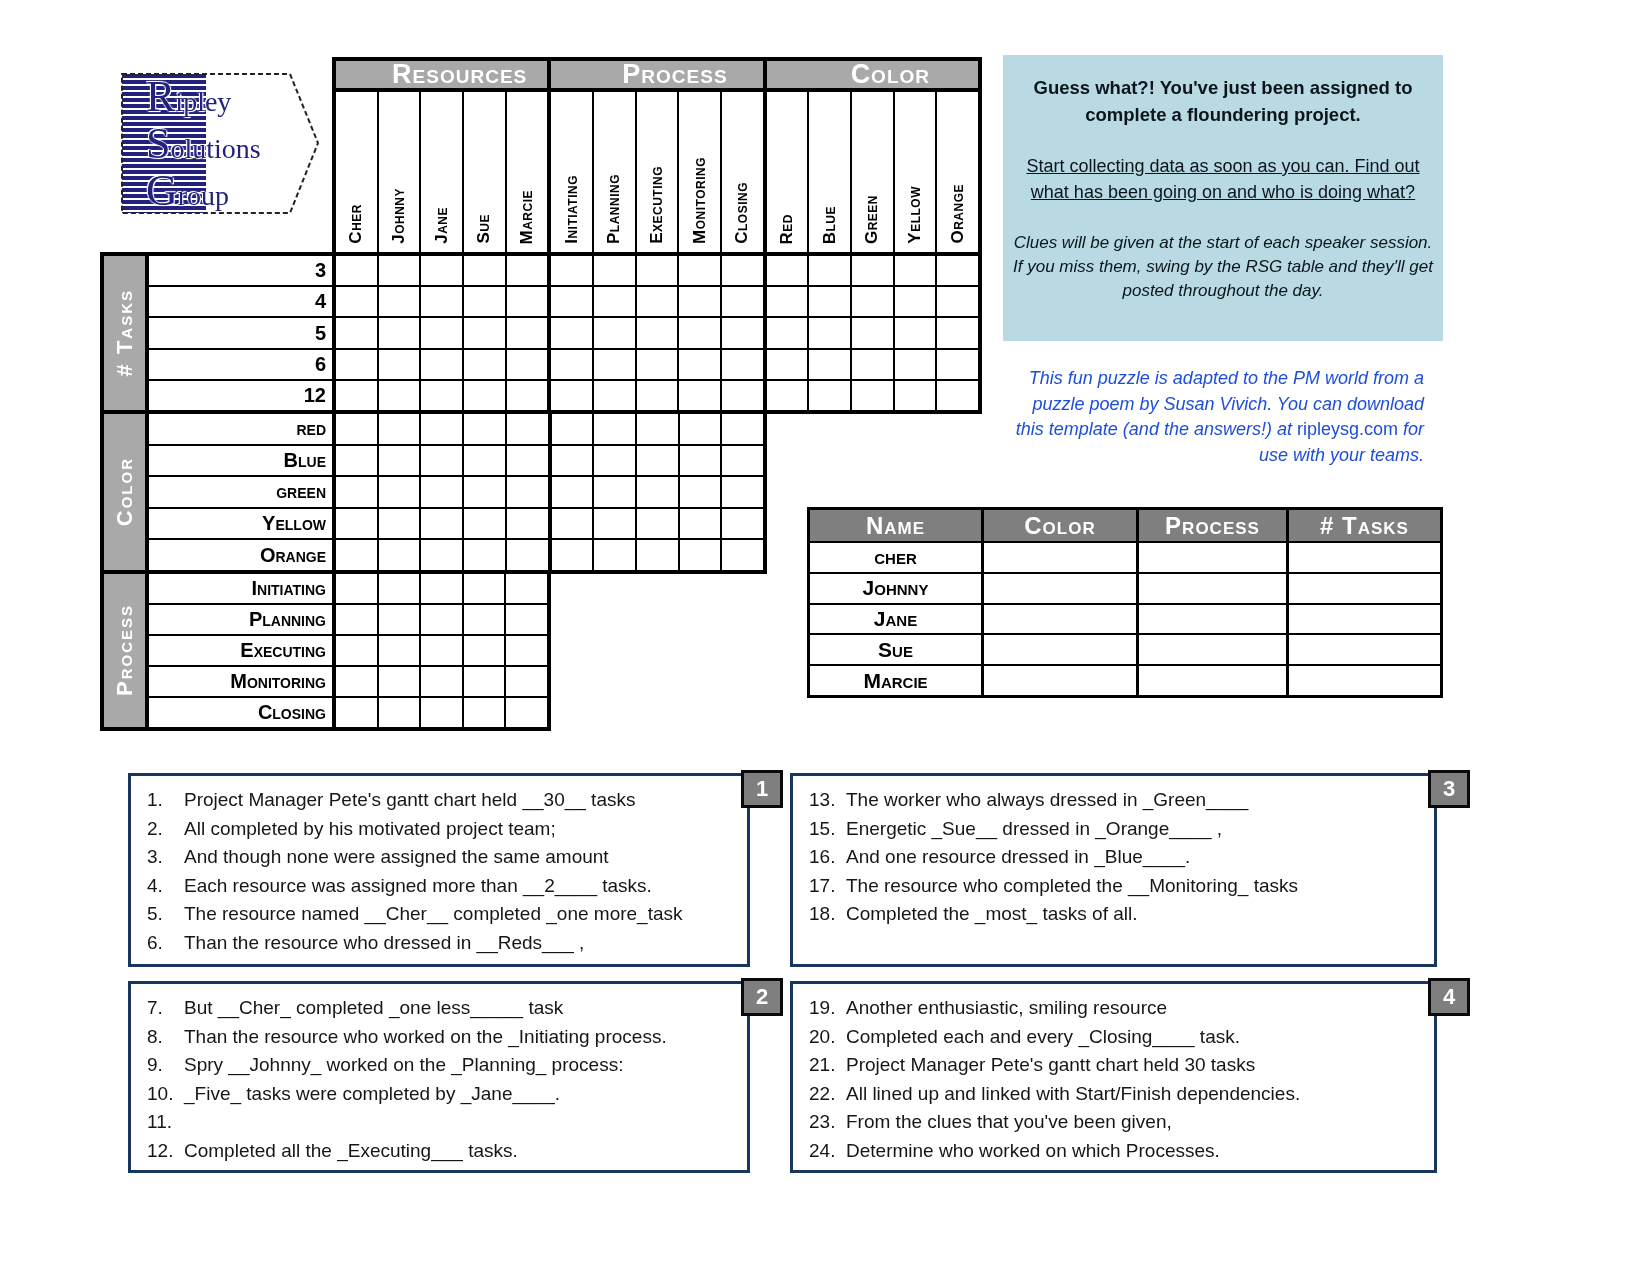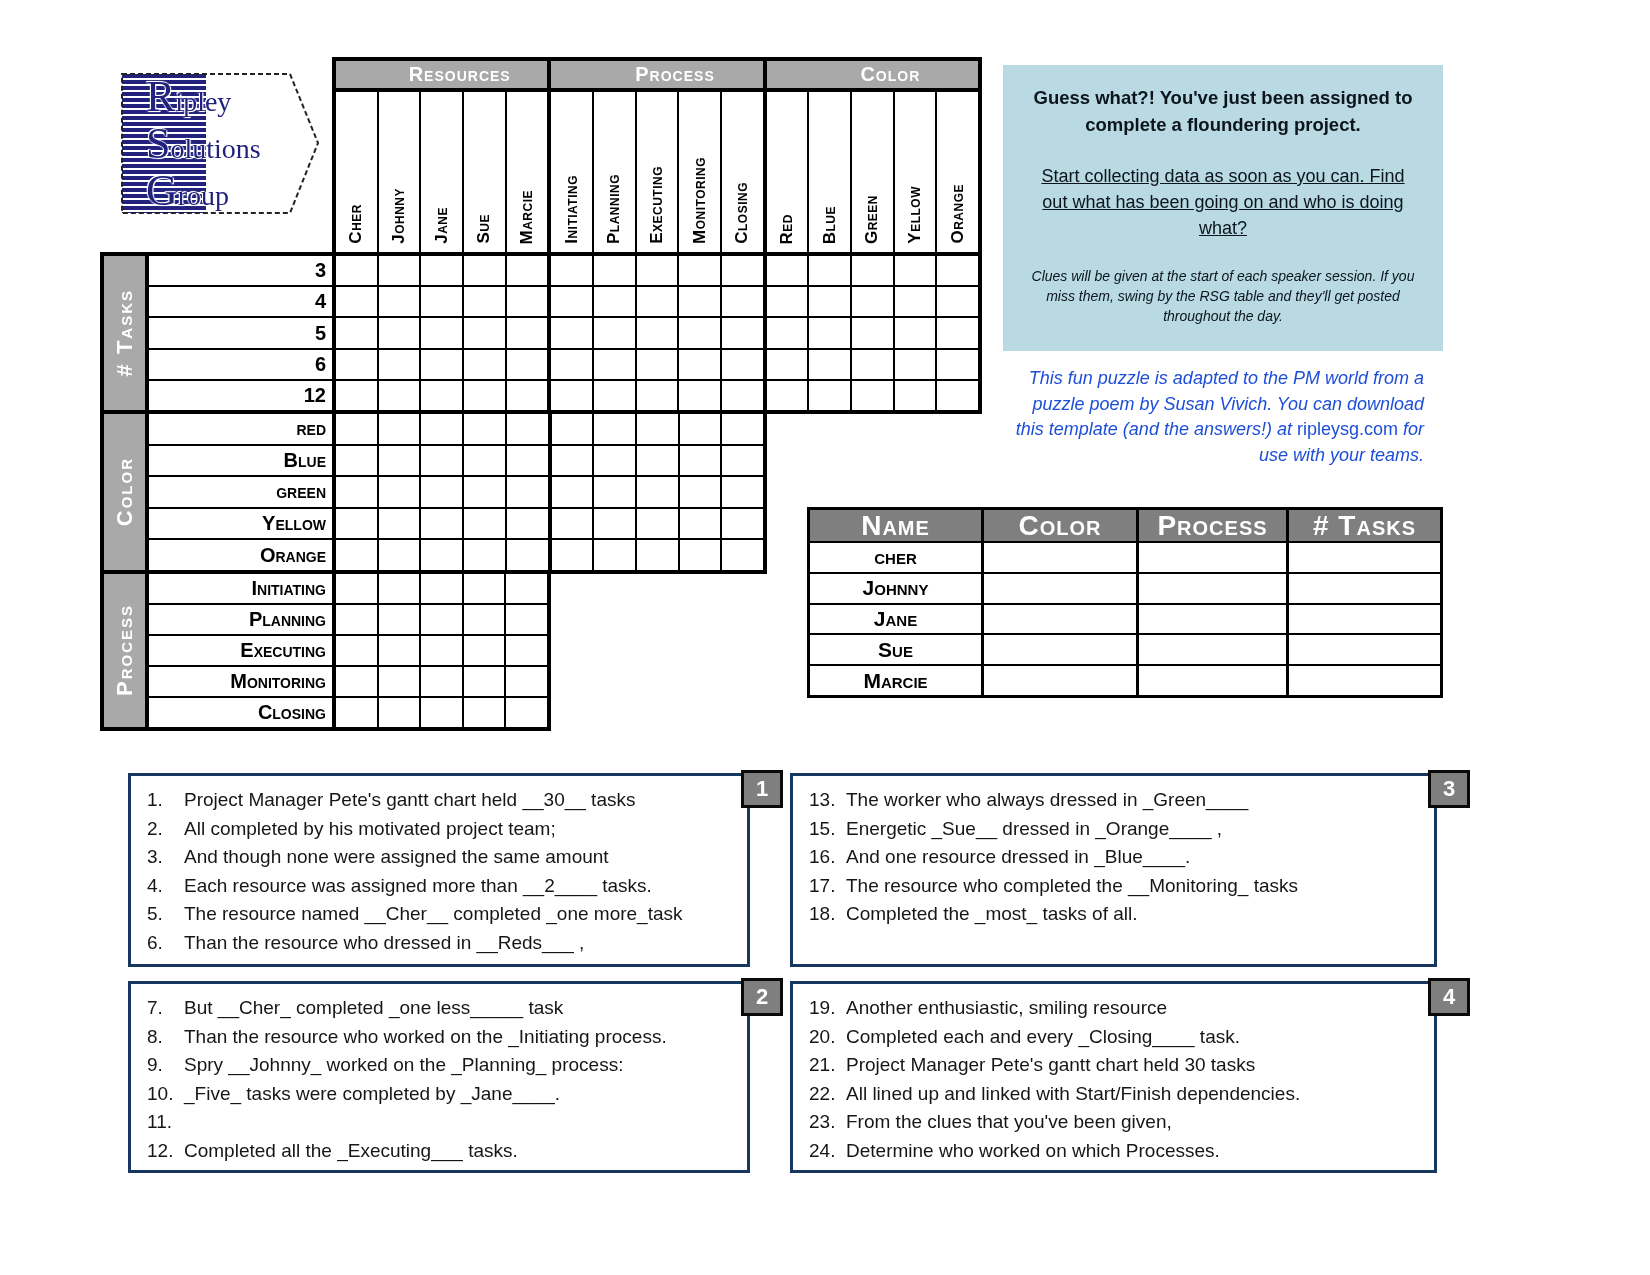--- a/index.html
+++ b/index.html
@@ -16,21 +16,21 @@
   .logo svg { position:absolute; left:0; top:0; }
   .logo-text { position:absolute; left:26px; top:4px; font-family:"Liberation Serif", serif; color:var(--logo-navy); }
   .logo-line { font-size:28px; line-height:42px; white-space:nowrap;
     text-shadow: 0 0 2px #fff, 0 0 2px #fff, 1px 1px 0 #fff, -1px -1px 0 #fff; font-family: Liberation Serif, serif; }
   .logo-initial { font-size:44px; }
 
   
   .ghead-bar { position:absolute; left:332px; top:57px; width:650px; height:35px;
     border:4px solid #000; background:var(--grid-gray); display:flex; }
   .ghead { flex:1; display:flex; align-items:center; justify-content:center;
-    color:#fff; font-weight:bold; font-size:20px; font-variant:small-caps; letter-spacing:1px;padding-left:36px; }
+    color:#fff; font-weight:bold; font-size:27px; font-variant:small-caps; letter-spacing:1px;padding-left:36px; }
   .ghead + .ghead { border-left:4px solid #000; }
 
   .vstrip { position:absolute; left:332px; top:88px; width:650px; height:168px;
     border:4px solid #000; background:#fff; display:flex; }
   .vgroup { flex:1; display:flex; }
   .vgroup + .vgroup { border-left:4px solid #000; }
   .vcell { flex:1; display:flex; justify-content:center; align-items:flex-end; padding-bottom:8px; }
   .vcell + .vcell { border-left:2px solid #000; }
   .vlabel { writing-mode:vertical-rl; transform:rotate(180deg);
     font-weight:bold; font-size:17px; font-variant:small-caps; letter-spacing:0.5px; color:#000; }
@@ -49,37 +49,37 @@
   .rlabel + .rlabel { border-top:2px solid #000; }
   .cells { flex:1; display:flex; flex-direction:column; }
   .crow { flex:1; display:flex; }
   .crow + .crow { border-top:2px solid #000; }
   .cgroup { flex:1; display:flex; }
   .cgroup + .cgroup { border-left:4px solid #000; }
   .cell { flex:1; background:#fff; }
   .cell + .cell { border-left:2px solid #000; }
 
   
-  .callout { position:absolute; left:1003px; top:65px; width:440px; height:286px;
-    background:var(--callout-bg); padding:20px 26px; text-align:center; color:#0c141c; }
+  .callout { position:absolute; left:1003px; top:55px; width:440px; height:286px;
+    background:var(--callout-bg); padding:20px 10px; text-align:center; color:#0c141c; }
   .callout-heading { font-weight:bold; font-size:18.5px; line-height:1.45; margin-bottom:24px; }
   .callout-body { font-size:18px; line-height:1.45; margin-bottom:26px;text-decoration:underline; }
-  .callout-note { font-size:14px; line-height:1.42; font-style:italic; }
+  .callout-note { font-size:17px; line-height:1.42; font-style:italic; }
 
   
   .credit { position:absolute; left:1000px; top:366px; width:424px; text-align:right;
     font-style:italic; font-size:18px; line-height:1.42; color:#1d4ed8; }
   .credit .site { font-style:normal; }
 
   
   .atable { position:absolute; left:807px; top:507px; width:636px; height:191px;
     border:3px solid #000; display:flex; flex-direction:column; background:#fff; }
   .atable-head { height:31px; background:var(--table-header-gray); display:flex; }
   .at-hcell { display:flex; align-items:center; justify-content:center; color:#fff;
-    font-weight:bold; font-size:28px; font-variant:small-caps; letter-spacing:1px; }
+    font-weight:bold; font-size:24px; font-variant:small-caps; letter-spacing:1px; }
   .atable-row { flex:1; display:flex; border-top:2px solid #000; }
   .at-cell { display:flex; align-items:center; justify-content:center;
     font-weight:bold; font-size:21px; font-variant:small-caps; color:#000; }
   .at-hcell + .at-hcell, .at-cell + .at-cell { border-left:3px solid #000; }
   .atc1 { width:171px; } .atc2 { width:155px; } .atc3 { width:150px; } .atc4 { flex:1; }
 
   
   .cluebox { position:absolute; border:3px solid var(--clue-border); background:#fff;
     padding:10px 12px 8px 16px; }
   .cluebox-1 { left:128px; top:773px; width:622px; height:194px; }

